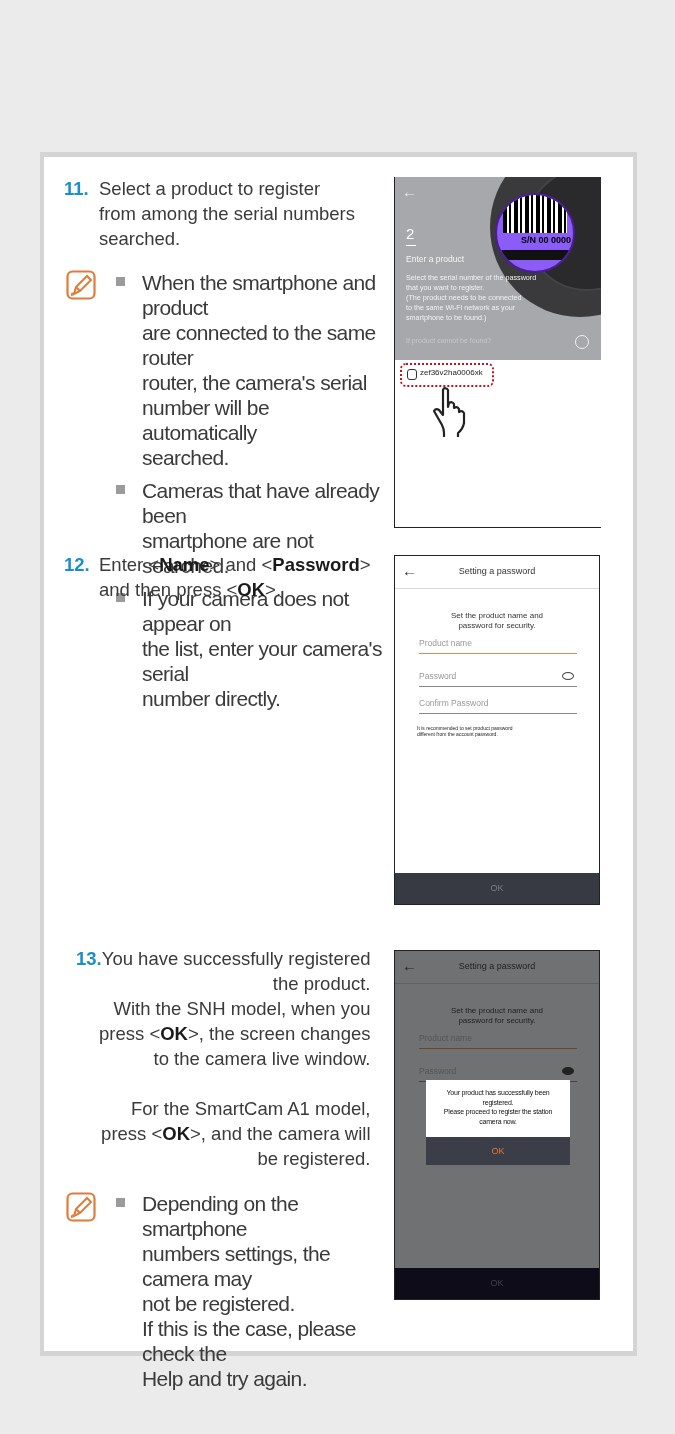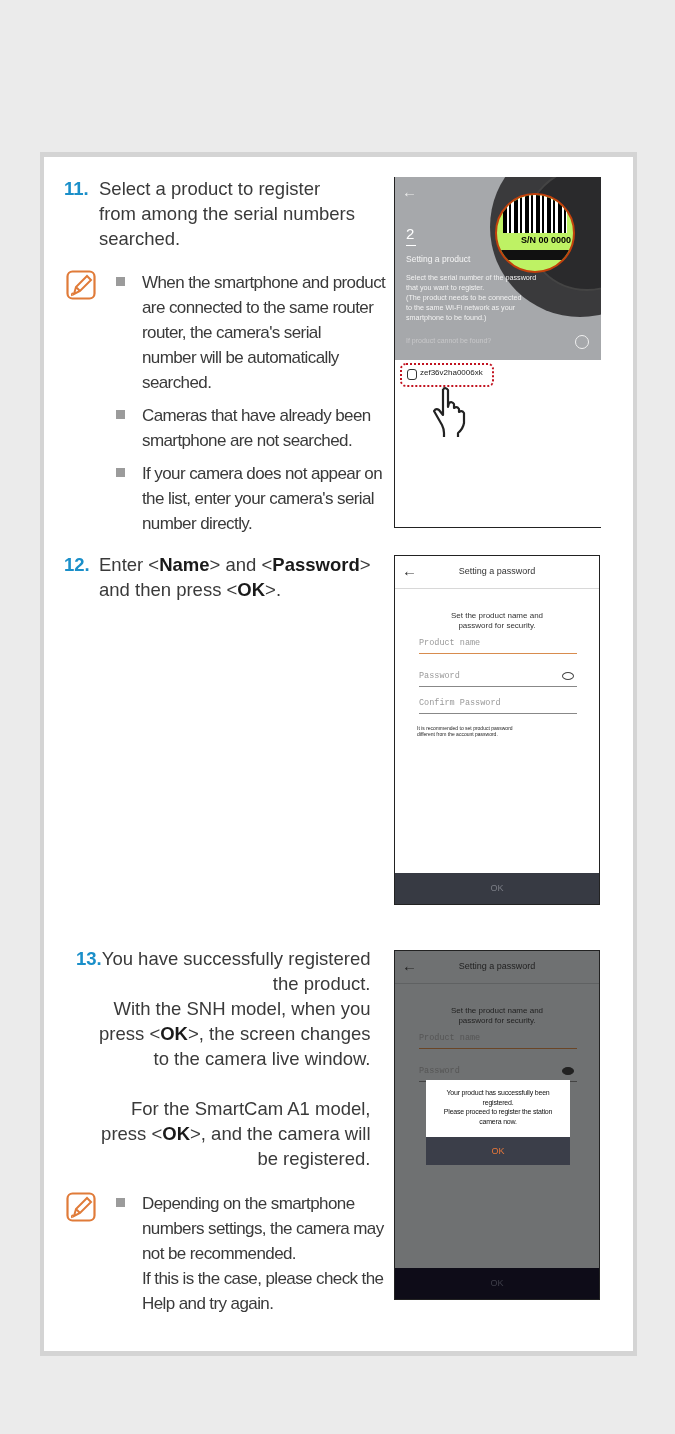--- a/index.html
+++ b/index.html
@@ -28,35 +28,35 @@
   .step .line { display: block; padding-left: 35px; }
   .step .line.first { padding-left: 0; }
   .step b { color: #1a1a1a; }
   .note-icon {
     position: absolute; left: 66px; width: 30px; height: 30px;
   }
   .bullet-list { position: absolute; left: 116px; width: 272px; }
   .bullet {
     position: relative; padding-left: 26px;
     font-family: "Liberation Sans", sans-serif;
-    font-size: 17px; line-height: 25px; color: #3a3a3a;
+    font-size: 21px; line-height: 25px; color: #3a3a3a;
     letter-spacing: -0.6px;
     margin-bottom: 8px;
   }
   .bullet .sq {
     position: absolute; left: 0; top: 7px; width: 9px; height: 9px; background: #9b9b9b;
   }
   .bullet .txt { display: block; }
 
   
   .shot1 { position: absolute; left: 394px; top: 177px; width: 206px; height: 350px; border-left: 1px solid #222; border-bottom: 1px solid #222; background: #fff; overflow: hidden; }
   .s1-top { position: absolute; left: 0; top: 0; width: 206px; height: 183px; background: #a6a8ab; overflow: hidden; }
   .s1-cam { position: absolute; left: 95px; top: -40px; width: 180px; height: 180px; border-radius: 50%; background: #3a3a3c; }
   .s1-cam2 { position: absolute; left: 130px; top: -10px; width: 120px; height: 120px; border-radius: 50%; background: #2a2a2c; border: 2px solid #444; }
-  .s1-lens { position: absolute; left: 100px; top: 16px; width: 76px; height: 76px; border-radius: 50%; background: #bef264; border: 2px solid #c2410c; overflow: hidden; }
+  .s1-lens { position: absolute; left: 100px; top: 16px; width: 76px; height: 76px; border-radius: 50%; background: #8b5cf6; border: 2px solid #4c1d95; overflow: hidden; }
   .s1-lens .bars { position: absolute; left: 6px; top: 0; width: 64px; height: 38px;
     background: repeating-linear-gradient(90deg, #000 0 4px, #fff 4px 6px, #000 6px 8px, #fff 8px 11px); }
   .s1-lens .sn { position: absolute; left: 0; top: 40px; width: 76px; text-align: right; font-size: 9px; font-weight: bold; color: #000; font-family: "Liberation Sans", sans-serif; padding-right: 2px; box-sizing: border-box; }
   .s1-lens .band { position: absolute; left: 0; top: 55px; width: 76px; height: 10px; background: #111; }
   .s1-back { position: absolute; left: 7px; top: 6px; color: #eaeaea; font-size: 15px; }
   .s1-num { position: absolute; left: 11px; top: 48px; color: #fff; font-size: 15px; }
   .s1-uline { position: absolute; left: 11px; top: 68px; width: 10px; height: 1px; background: #fff; }
   .s1-title { position: absolute; left: 11px; top: 77px; color: #f5f5f5; font-size: 8.5px; }
   .s1-desc { position: absolute; left: 11px; top: 96px; width: 180px; color: #f2f2f2; font-size: 7.2px; line-height: 10px; }
   .s1-foot { position: absolute; left: 11px; top: 160px; color: #c8c8ca; font-size: 7px; }
@@ -65,21 +65,21 @@
   .s1-item .ico { position: absolute; left: 5px; top: 4px; width: 8px; height: 9px; border: 1.2px solid #333; border-radius: 3px; }
   .s1-item .sn { position: absolute; left: 18px; top: 3px; font-size: 8px; color: #222; }
   .s1-hand { position: absolute; left: 36px; top: 210px; width: 36px; height: 50px; }
 
   
   .shot2 { position: absolute; left: 394px; top: 555px; width: 206px; height: 350px; border: 1px solid #222; background: #fff; overflow: hidden; box-sizing: border-box; }
   .hdr { position: absolute; left: 0; top: 0; width: 100%; height: 32px; border-bottom: 1px solid #d8d8d8; }
   .hdr .back { position: absolute; left: 7px; top: 6px; font-size: 15px; color: #333; }
   .hdr .ttl { position: absolute; left: 0; top: 10px; width: 100%; text-align: center; font-size: 9px; color: #333; }
   .intro { position: absolute; left: 0; top: 55px; width: 100%; text-align: center; font-size: 8px; line-height: 10px; color: #333; }
-  .fld { position: absolute; left: 24px; width: 158px; height: 15px; border-bottom: 1px solid #888; font-size: 8.5px; color: #999; font-family: Liberation Mono, monospace; }
+  .fld { position: absolute; left: 24px; width: 158px; height: 15px; border-bottom: 1px solid #888; font-size: 8.5px; color: #999; }
   .fld.active { border-bottom: 1.5px solid #d88c4e; }
   .fld .eye { position: absolute; right: 3px; top: 1px; width: 10px; height: 6px; border: 1.3px solid #444; border-radius: 50%; }
   .hint { position: absolute; left: 22px; top: 169px; font-size: 5px; line-height: 6px; color: #222; }
   .okbar { position: absolute; left: 0; bottom: 0; width: 100%; height: 31px; background: #373a43; color: #7b7e86; text-align: center; line-height: 31px; font-size: 9px; }
 
   
   .shot3 { position: absolute; left: 394px; top: 950px; width: 206px; height: 350px; border: 1px solid #222; background: #6f7172; overflow: hidden; box-sizing: border-box; }
   .shot3 .hdr { border-bottom: 1px solid #5f6162; }
   .shot3 .hdr .back, .shot3 .hdr .ttl { color: #222; }
   .shot3 .intro { color: #222; }
@@ -136,21 +136,21 @@
     <div class="s1-cam"></div>
     <div class="s1-cam2"></div>
     <div class="s1-lens">
       <div class="bars"></div>
       <div class="sn">S/N 00 0000</div>
       <div class="band"></div>
     </div>
     <span class="s1-back">←</span>
     <span class="s1-num">2</span>
     <div class="s1-uline"></div>
-    <span class="s1-title">Setting a product</span>
+    <span class="s1-title">Enter a product</span>
     <div class="s1-desc">
       <div>Select the serial number of the password</div>
       <div>that you want to register.</div>
       <div>(The product needs to be connected</div>
       <div>to the same Wi-Fi network as your</div>
       <div>smartphone to be found.)</div>
     </div>
     <span class="s1-foot">If product cannot be found?</span>
     <div class="s1-refresh"></div>
   </div>
@@ -203,21 +203,21 @@
   <rect x="1.5" y="1.5" width="27" height="27" rx="5" fill="none" stroke="#e07b39" stroke-width="2.2"></rect>
   <path d="M8 24 L10 17 L21 6 L25 10 L14 21 Z M10 17 L14 21" fill="none" stroke="#e07b39" stroke-width="2"></path>
   <path d="M6 26 Q5 22 8 24" fill="none" stroke="#e07b39" stroke-width="1.6"></path>
 </svg>
 
 <div class="bullet-list" style="top:1191px;">
   <div class="bullet">
     <span class="sq"></span>
     <span class="txt">Depending on the smartphone</span>
     <span class="txt">numbers settings, the camera may</span>
-    <span class="txt">not be recommended.</span>
+    <span class="txt">not be registered.</span>
     <span class="txt">If this is the case, please check the</span>
     <span class="txt">Help and try again.</span>
   </div>
 </div>
 
 <div class="shot3">
   <div class="hdr">
     <span class="back">←</span>
     <div class="ttl">Setting a password</div>
   </div>

